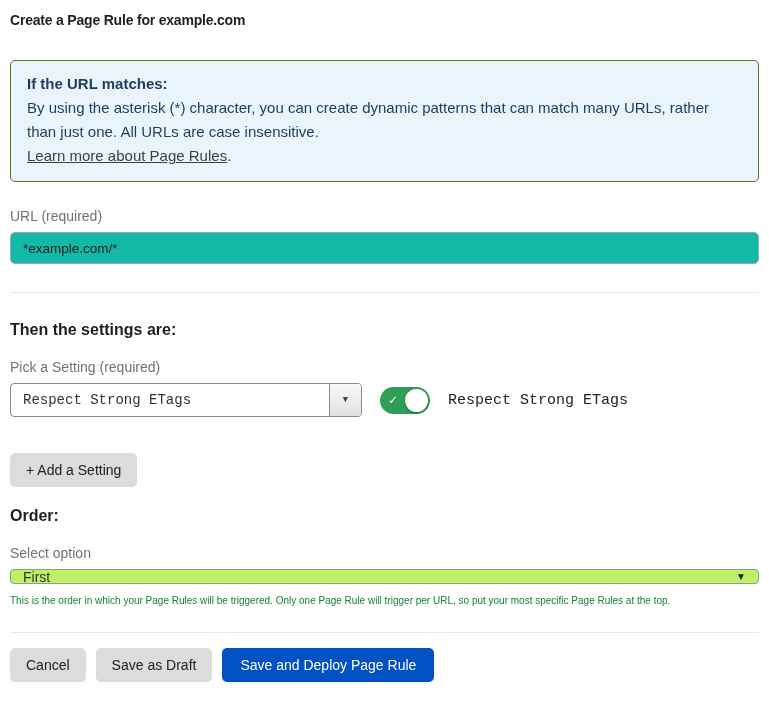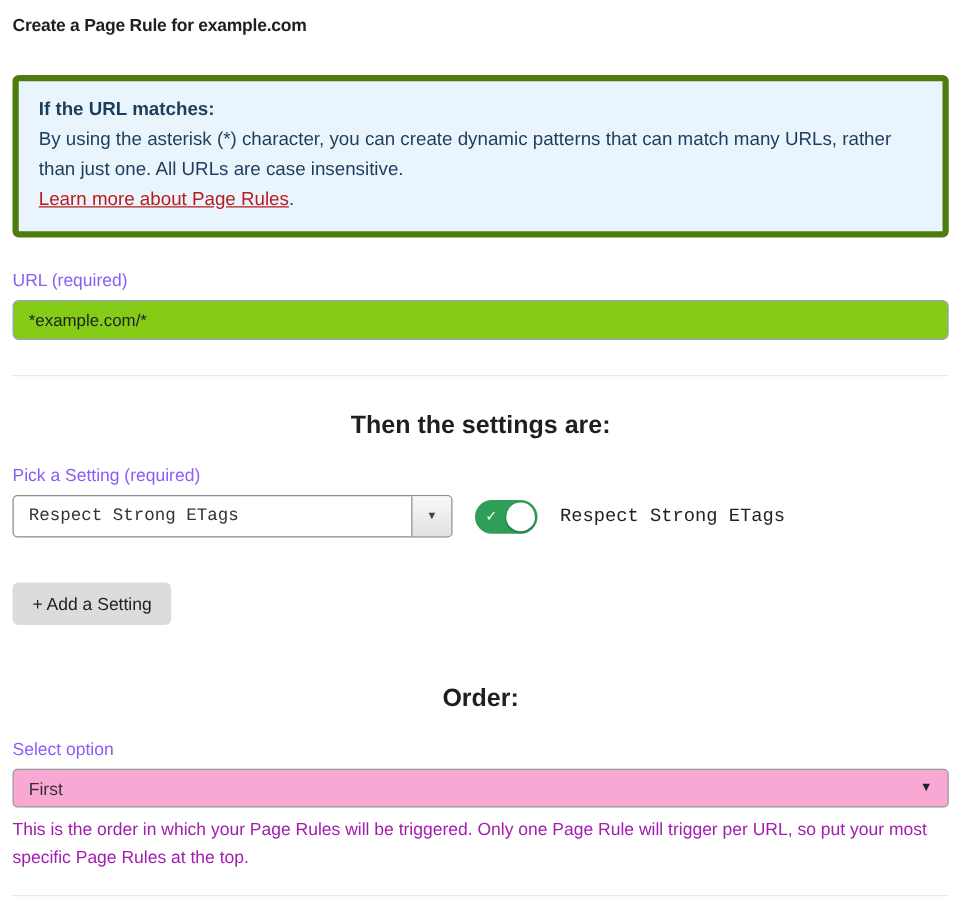--- a/index.html
+++ b/index.html
@@ -16,66 +16,65 @@
   h1.page-title {
     font-size: 14px;
     font-weight: 700;
     color: #1f1f1f;
     margin: 4px 0 20px 0;
     letter-spacing: -0.2px;
   }
 
   .info-box {
     background: #e9f4fd;
-    border: 5px solid #4d7c0f;
+    border: 1px solid #4d7c0f;
     border-radius: 5px;
     padding: 11px 16px 13px 16px;
     color: #1d3d5c;
     font-size: 15px;
     line-height: 24px;
     margin-bottom: 26px;
     margin-top: 32px;
   }
   .info-heading { font-weight: 700; }
   .info-link a {
-    color: #b91c1c;
+    color: #404040;
     cursor: pointer;
   }
 
   label.field-label {
     display: block;
     font-size: 14px;
-    color: #8b5cf6;
+    color: #737373;
     margin-bottom: 8px;
   }
 
   .url-input {
     width: 100%;
     height: 32px;
-    background: #84cc16;
+    background: #14b8a6;
     border: 1px solid #98a3c0;
     border-radius: 5px;
     padding: 0 12px;
     font-size: 13.5px;
     color: #1f1f1f;
     font-family: "Liberation Sans", sans-serif;
   }
 
   hr.divider {
     border: none;
     border-top: 1px solid #e9e9e9;
     margin: 28px 0;
   }
 
   h2.section-heading {
-    font-size: 20px;
+    font-size: 16px;
     font-weight: 700;
     color: #1f1f1f;
     margin: 0 0 20px 0;
-    text-align: center;
   }
 
   .setting-row {
     display: flex;
     align-items: center;
     margin-bottom: 36px;
     font-family: Liberation Mono, monospace;
   }
 
   .dropdown {
@@ -152,42 +151,42 @@
     cursor: pointer;
   }
   .gray-btn {
     background: #dcdcdc;
     border: none;
     border-radius: 5px;
     padding: 9px 16px;
     font-size: 14px;
     color: #222222;
   }
-  .add-setting-btn { margin-bottom: 48px; }
+  .add-setting-btn { margin-bottom: 20px; }
 
   .select-box {
     width: 100%;
-    height: 31px;
+    height: 15px;
     border: 1px solid #979797;
     border-radius: 4px;
-    background: #f9a8d4;
+    background: #bef264;
     display: flex;
     align-items: center;
     justify-content: space-between;
     padding: 0 12px;
     font-size: 14px;
     color: #333333;
     cursor: pointer;
     margin-bottom: 6px;
   }
   .caret-dark { font-size: 10px; color: #222222; line-height: 1; }
 
   .help-text {
-    font-size: 14px;
-    color: #a21caf;
+    font-size: 10px;
+    color: #15803d;
     line-height: 22px;
     margin-bottom: 20px;
     max-width: 740px;
   }
 
   .footer {
     border-top: 1px solid #e9e9e9;
     padding: 15px 0 16px 0;
     display: flex;
     align-items: center;

